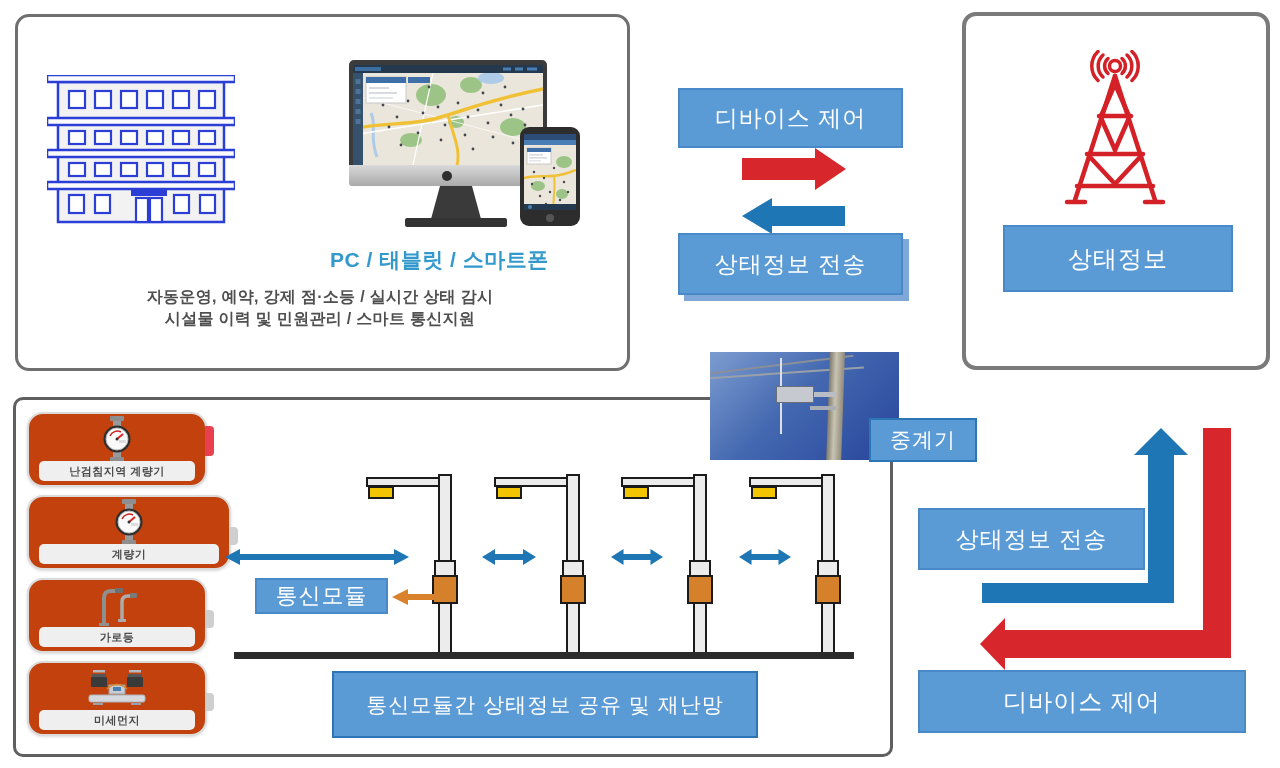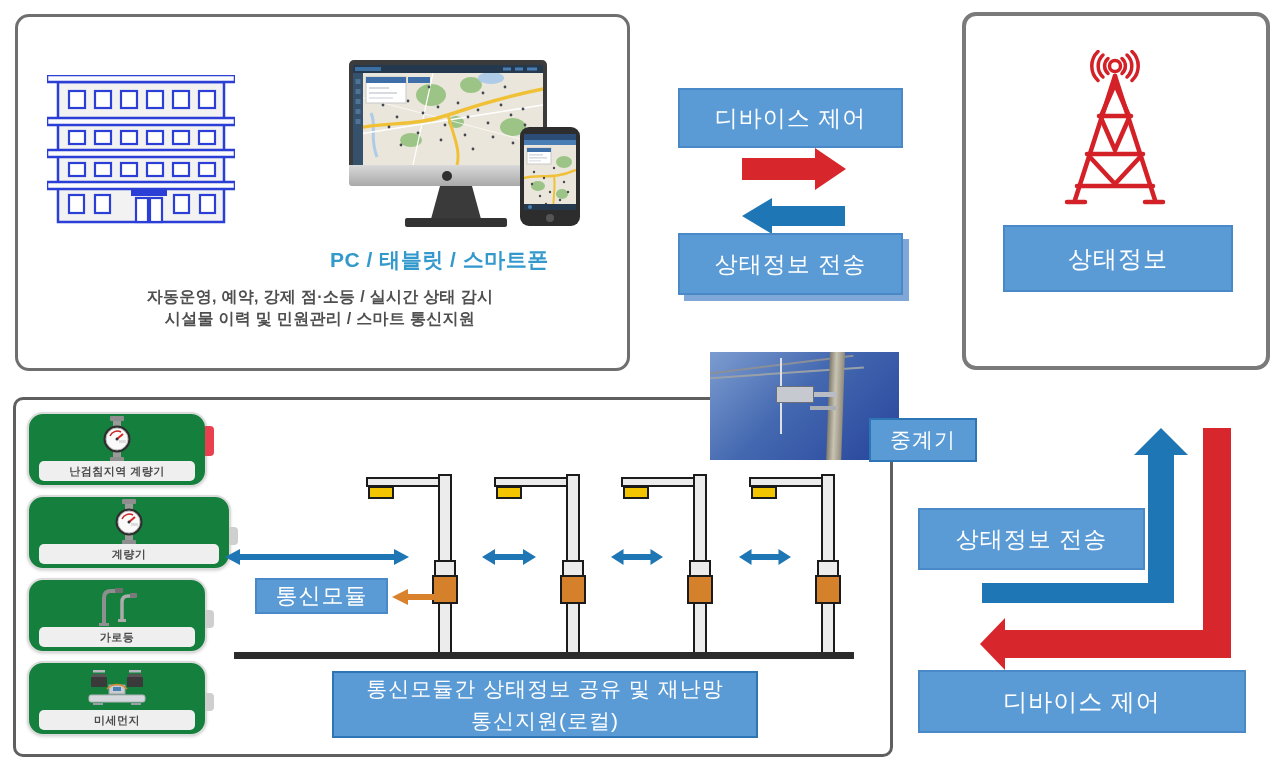--- a/index.html
+++ b/index.html
@@ -28,21 +28,21 @@
   .monitor-frame{left:349px;top:60px;width:198px;height:105px;background:#3B3B3B;border-radius:5px 5px 0 0;}
   .monitor-screen{left:353px;top:65px;width:190px;height:100px;overflow:hidden;}
   .monitor-chin{left:349px;top:165px;width:198px;height:21px;background:linear-gradient(#D9D9D9,#A9A9A9);border-radius:0 0 3px 3px;}
   .monitor-cam{left:442px;top:171px;width:10px;height:10px;border-radius:50%;background:#2F2F2F;}
   .monitor-stand{left:431px;top:186px;width:50px;height:33px;background:#3A3A3A;clip-path:polygon(18% 0,82% 0,100% 100%,0 100%);}
   .monitor-base{left:405px;top:218px;width:102px;height:9px;background:#333333;border-radius:2px;}
   .phone-frame{left:520px;top:127px;width:60px;height:99px;background:#2D2D2D;border-radius:9px;z-index:10;}
   .phone-screen{left:524px;top:134px;width:52px;height:76px;overflow:hidden;z-index:11;}
   .phone-home{left:546px;top:214px;width:8px;height:8px;border-radius:50%;background:#555555;z-index:11;}
   
-  .dev-card{position:absolute;left:27px;width:176px;height:71px;background:#15803d;
+  .dev-card{position:absolute;left:27px;width:176px;height:71px;background:#c2410c;
     border:2px solid #DBDBDB;border-radius:16px;box-shadow:0 1px 3px rgba(0,0,0,.15);}
   .dev-pill{position:absolute;left:10px;right:10px;bottom:4px;height:20px;background:#EFEFEF;
     border-radius:5px;display:flex;align-items:center;justify-content:center;
     font-size:11px;font-weight:bold;color:#4A4A4A;letter-spacing:0.5px;}
   .dev-icon{position:absolute;left:0;right:0;top:2px;height:46px;display:flex;align-items:center;justify-content:center;}
   .dev-tab{position:absolute;right:-9px;border-radius:0 4px 4px 0;}
   .dev-tab.red{top:12px;width:9px;height:30px;background:#E8404F;}
   .dev-tab.gray{top:30px;width:9px;height:18px;background:#CFCFCF;}
   
   .pole-group{position:absolute;top:474px;width:92px;height:184px;}
@@ -370,21 +370,20 @@
     <polygon points="0,9 13,1 13,6 41,6 41,1 54,9 41,17 41,12 13,12 13,17" fill="#1F76B4"></polygon>
   </svg>
 
   <svg class="abs" style="left:392px;top:589px;" width="42" height="16" viewBox="0 0 42 16">
     <polygon points="42,5 16,5 16,0 0,8 16,16 16,11 42,11" fill="#D9822B"></polygon>
   </svg>
   <div class="bluebox" style="left:255px;top:578px;width:133px;height:36px;font-size:22px;">통신모듈</div>
 
   <div class="bluebox" style="left:332px;top:671px;width:426px;height:67px;font-size:21px;border:2px solid #2E75B6;flex-direction:column;">
     <div class="caption-line">통신모듈간 상태정보 공유 및 재난망</div>
-    <div class="caption-line">통신지원(로컬)</div>
   </div>
 
   <div class="abs photo">
     <div class="ph-wire1"></div>
     <div class="ph-wire2"></div>
     <div class="ph-pole"></div>
     <div class="ph-bracket"></div>
     <div class="ph-bracket2"></div>
     <div class="ph-antenna"></div>
     <div class="ph-device"></div>

